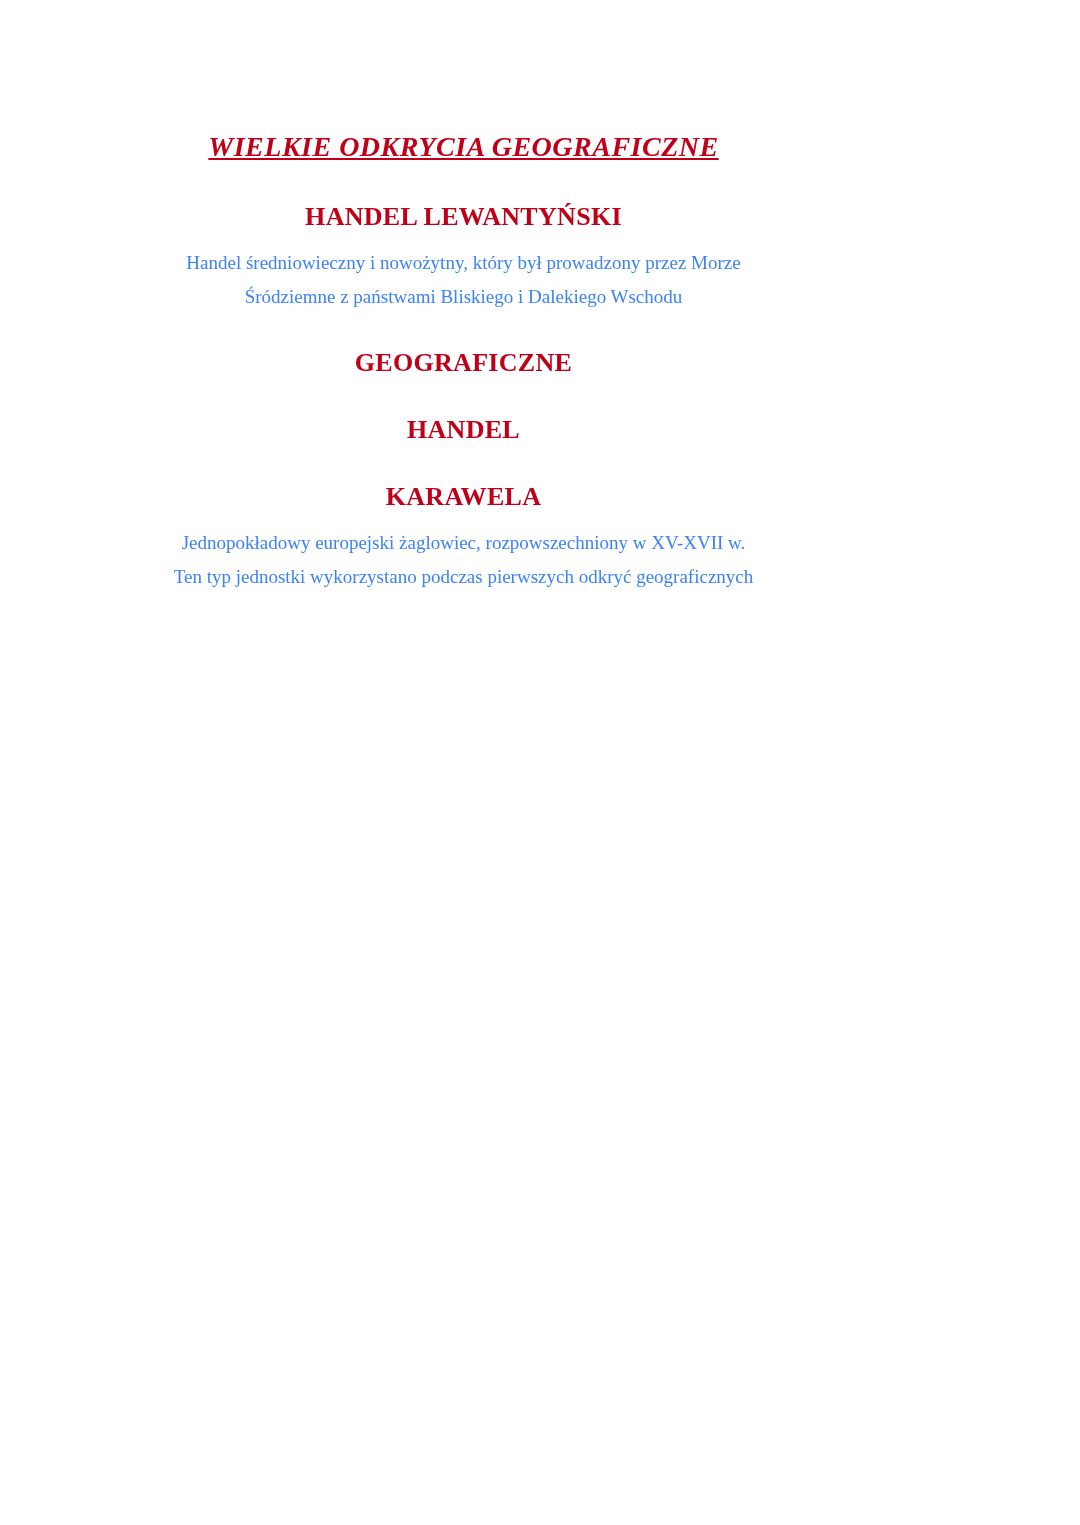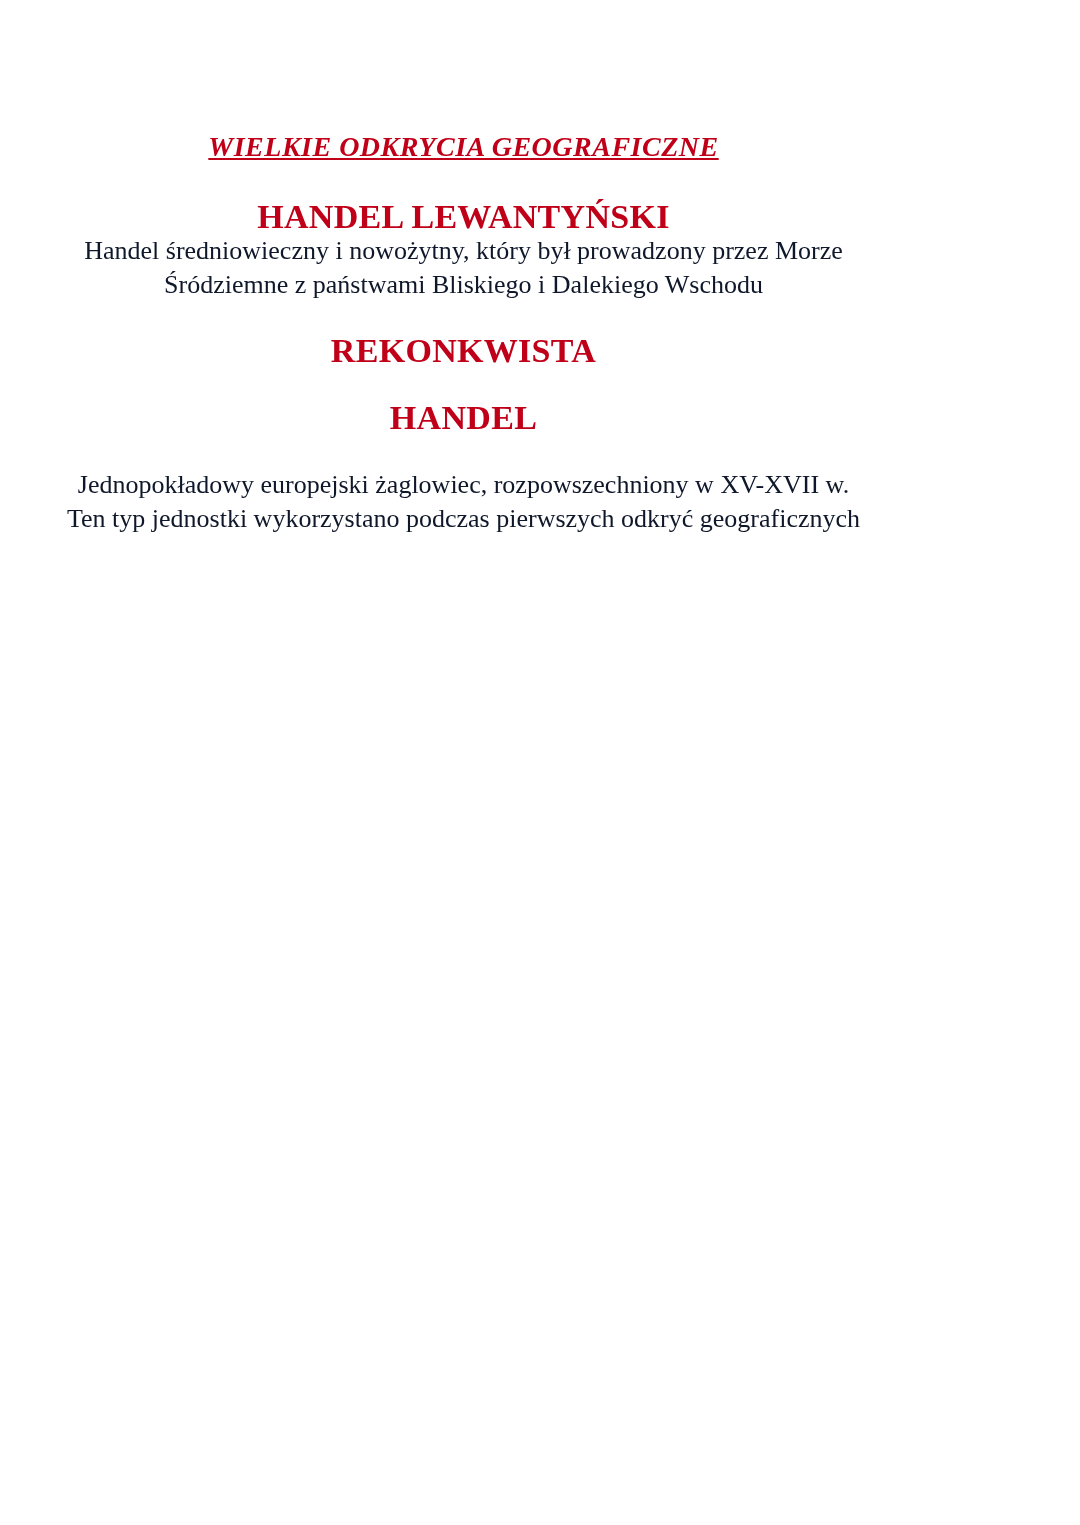--- a/index.html
+++ b/index.html
@@ -34,56 +34,57 @@
     letter-spacing: 0.5px;
   }
   .section {
     margin-top: 33px;
   }
   .section:first-of-type {
     margin-top: 36px;
   }
   .section-heading {
     margin: 0;
-    font-size: 34px;
+    font-size: 26px;
     line-height: 34px;
     font-weight: bold;
     color: #c00018;
     letter-spacing: 0.3px;
   }
   .section-body {
-    margin: 0;
-    font-size: 26px;
+    margin: 12px;
+    font-size: 19px;
     line-height: 33.5px;
-    color: #0f172a;
+    color: #3b82f6;
     white-space: pre-line;
   }
 </style>
 </head>
 <body>
 
 <div class="document">
 
   <h1 class="doc-title">WIELKIE ODKRYCIA GEOGRAFICZNE</h1>
 
   <section class="section">
     <h2 class="section-heading">HANDEL LEWANTYŃSKI</h2>
     <p class="section-body">Handel średniowieczny i nowożytny, który był prowadzony przez Morze
 Śródziemne z państwami Bliskiego i Dalekiego Wschodu</p>
   </section>
 
   <section class="section">
-    <h2 class="section-heading">REKONKWISTA</h2>
+    <h2 class="section-heading">GEOGRAFICZNE</h2>
   </section>
 
   <section class="section">
     <h2 class="section-heading">HANDEL</h2>
   </section>
 
   <section class="section">
+    <h2 class="section-heading">KARAWELA</h2>
     <p class="section-body">Jednopokładowy europejski żaglowiec, rozpowszechniony w XV-XVII w.
 Ten typ jednostki wykorzystano podczas pierwszych odkryć geograficznych</p>
   </section>
 
   <section class="section">
   </section>
 
 </div>
 
 </body></html>

